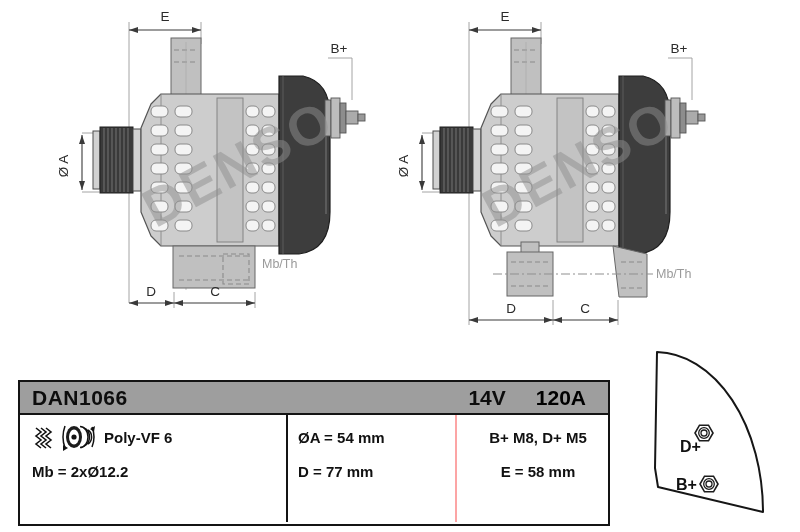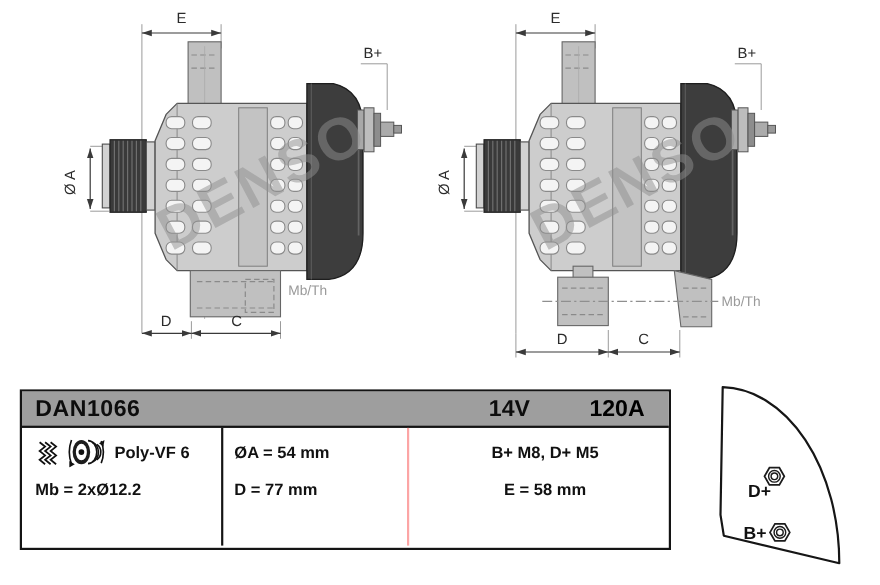--- a/index.html
+++ b/index.html
@@ -20,34 +20,34 @@
   .lbl  { font:13.5px "Liberation Sans", sans-serif; fill:#2b2b2b; text-anchor:middle; }
   .ann  { font:12.5px "Liberation Sans", sans-serif; fill:#9a9a9a; }
   .metal-mid   { fill:#c0c0c0; stroke:#666; stroke-width:1; }
   .metal-light { fill:#d2d2d2; stroke:#4d4d4d; stroke-width:1; }
   .slot { fill:#f4f4f4; stroke:#8a8a8a; stroke-width:1; }
   .watermark { font:bold 54px "Liberation Sans", sans-serif; fill:#8f8f8f;
                opacity:0.5; letter-spacing:3px; text-anchor:middle; }
 
   
   .spec-panel {
-    position:absolute; left:18px; top:354px; width:592px; height:146px;
+    position:absolute; left:18px; top:380px; width:592px; height:146px;
     border:2px solid #141414; box-sizing:border-box; background:#fff;
   }
   .panel-header {
     height:33px; background:#9e9e9e; border-bottom:2px solid #141414;
     display:flex; align-items:center; padding:0 22px 0 12px; box-sizing:border-box;
   }
   .panel-header .model   { font-size:21px; font-weight:bold; color:#0d0d0d; letter-spacing:0.5px; }
   .panel-header .spacer  { flex:1; }
-  .panel-header .voltage { font-size:21px; font-weight:bold; color:#0d0d0d; margin-right:54px; }
+  .panel-header .voltage { font-size:21px; font-weight:bold; color:#0d0d0d; margin-right:30px; }
   .panel-header .current { font-size:21px; font-weight:bold; color:#000000; }
   .panel-body { display:flex; height:107px; }
   .col { box-sizing:border-box; padding-top:5px; display:flex; flex-direction:column; }
-  .col-1 { width:183px; border-right:2px solid #141414; padding-left:12px; }
+  .col-1 { width:268px; border-right:2px solid #141414; padding-left:12px; }
   .col-2 { width:169px; border-right:2px solid #fca5a5; padding-left:10px; }
   .col-3 { flex:1; padding-left:11px;align-items:center; }
   .cell-row { height:34px; display:flex; align-items:center; font-size:15px;
               font-weight:bold; color:#111; white-space:nowrap; }
   .belt-icons { display:flex; align-items:center; margin-right:7px; }
 
   
   .rear-view { position:absolute; left:648px; top:342px; width:152px; height:178px; }
   .rear-lbl { font:bold 16px "Liberation Sans", sans-serif; fill:#111; }
   .nut { fill:#ffffff; stroke:#1c1c1c; stroke-width:1.6; }

